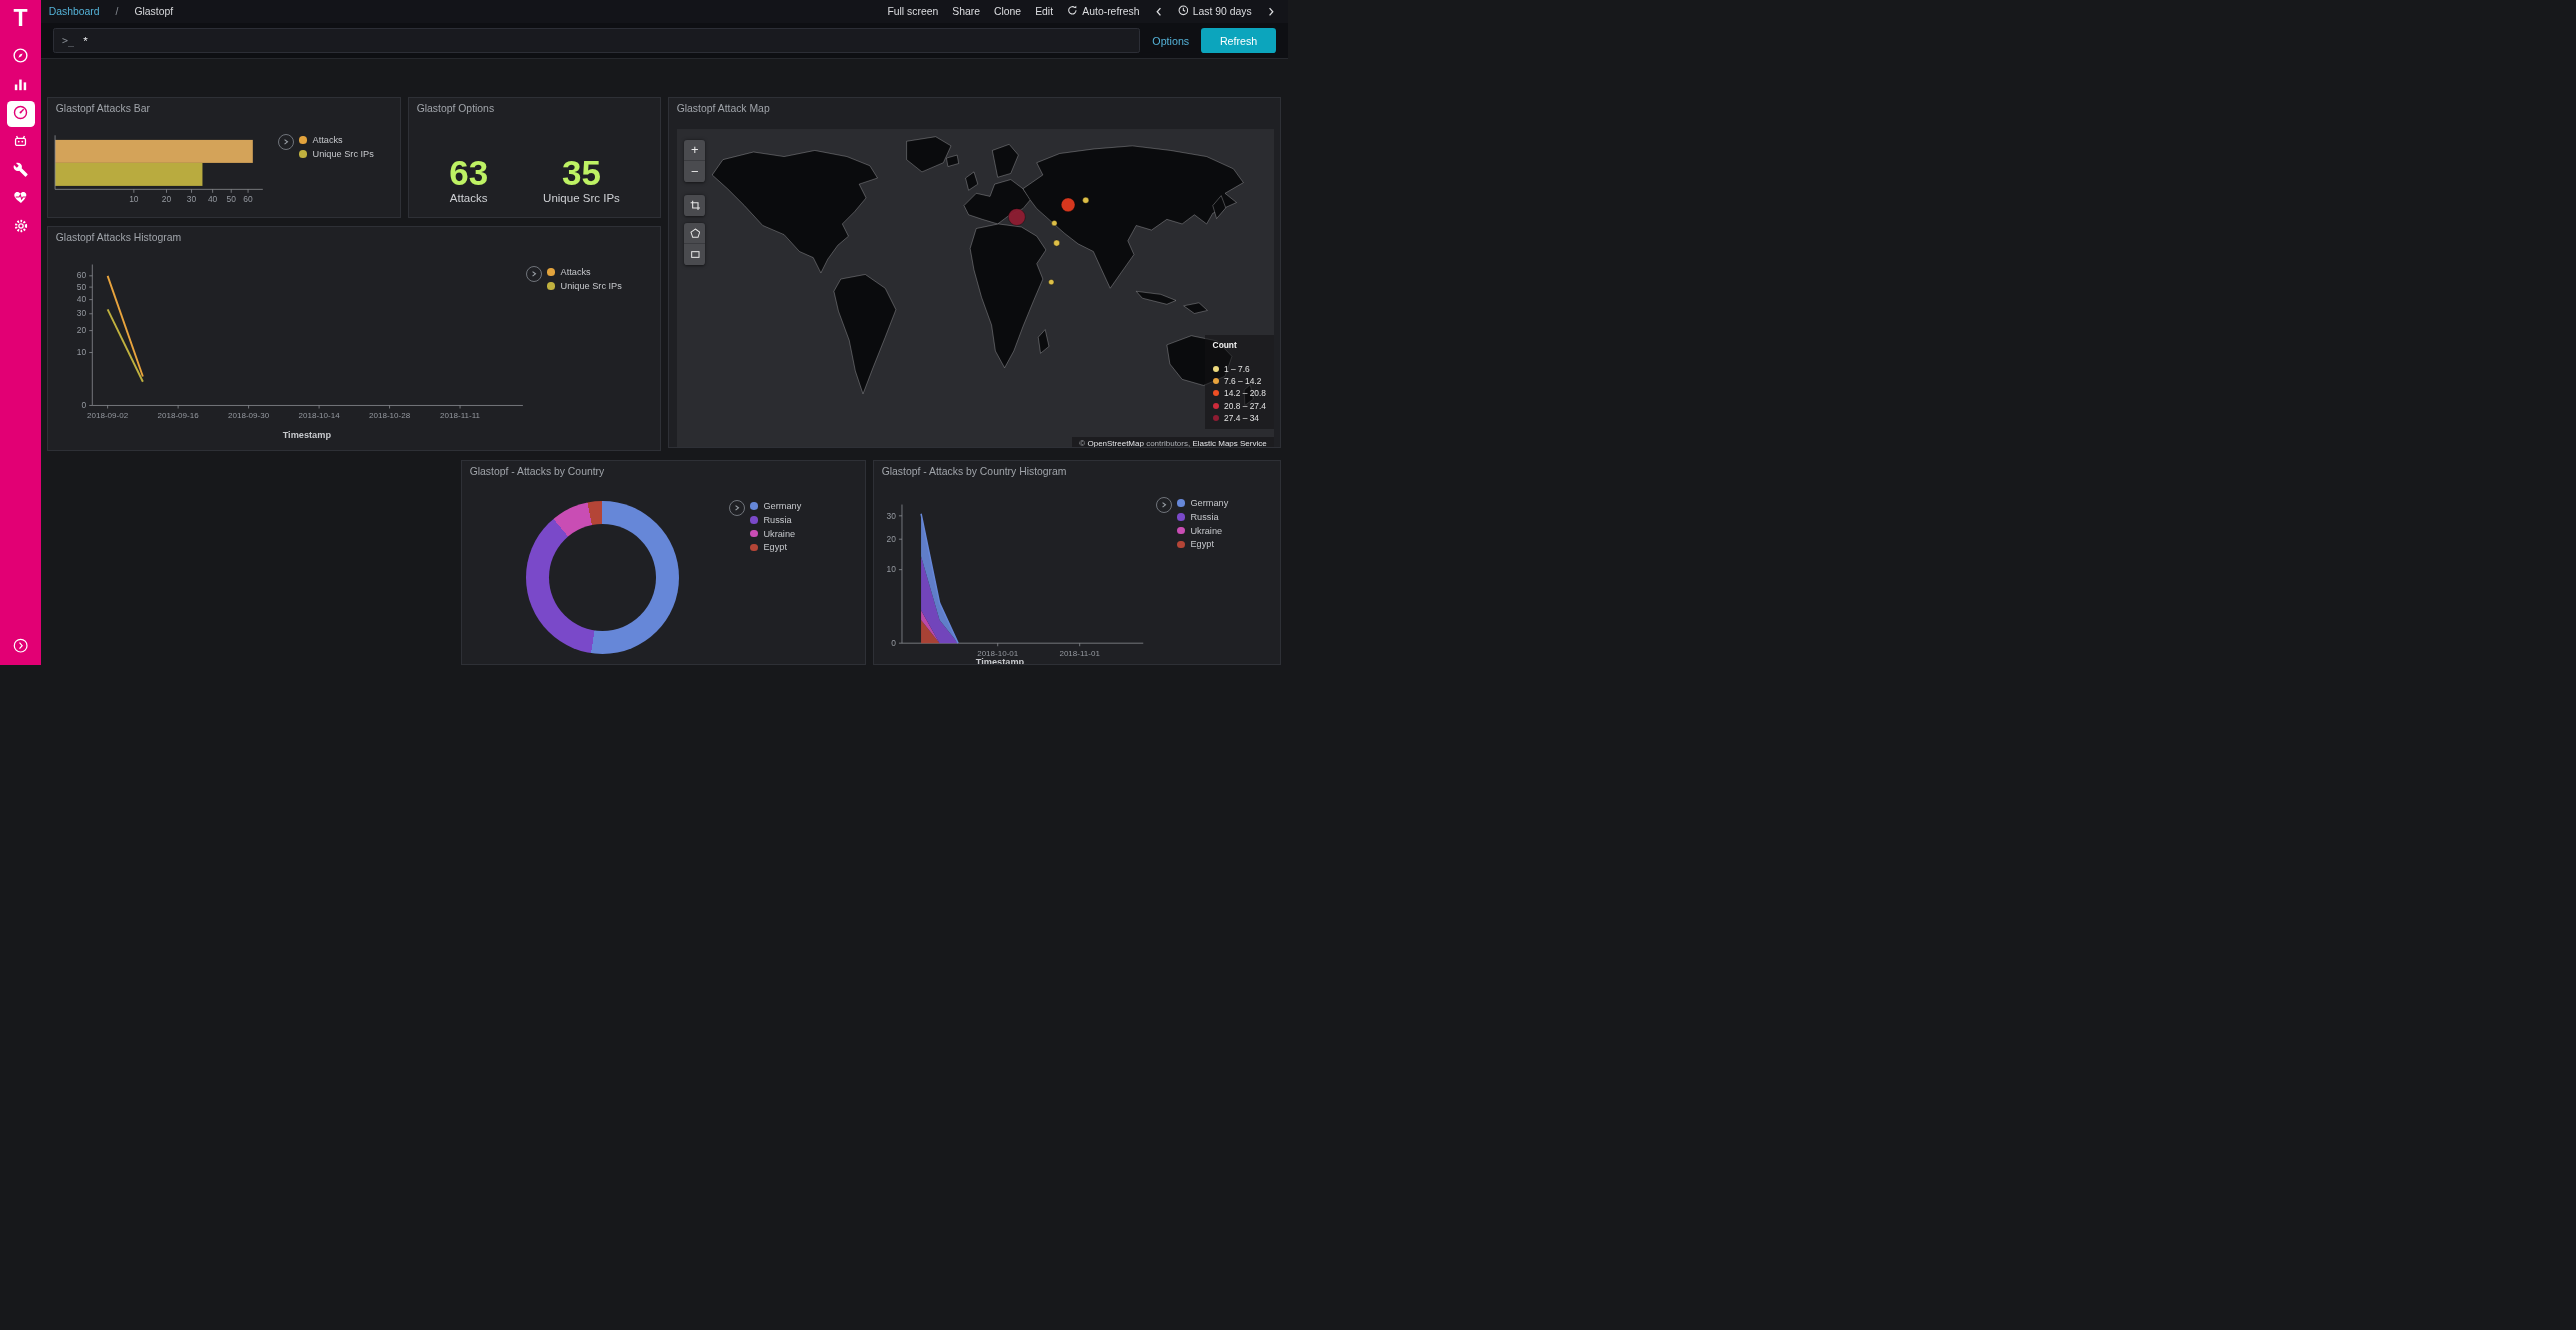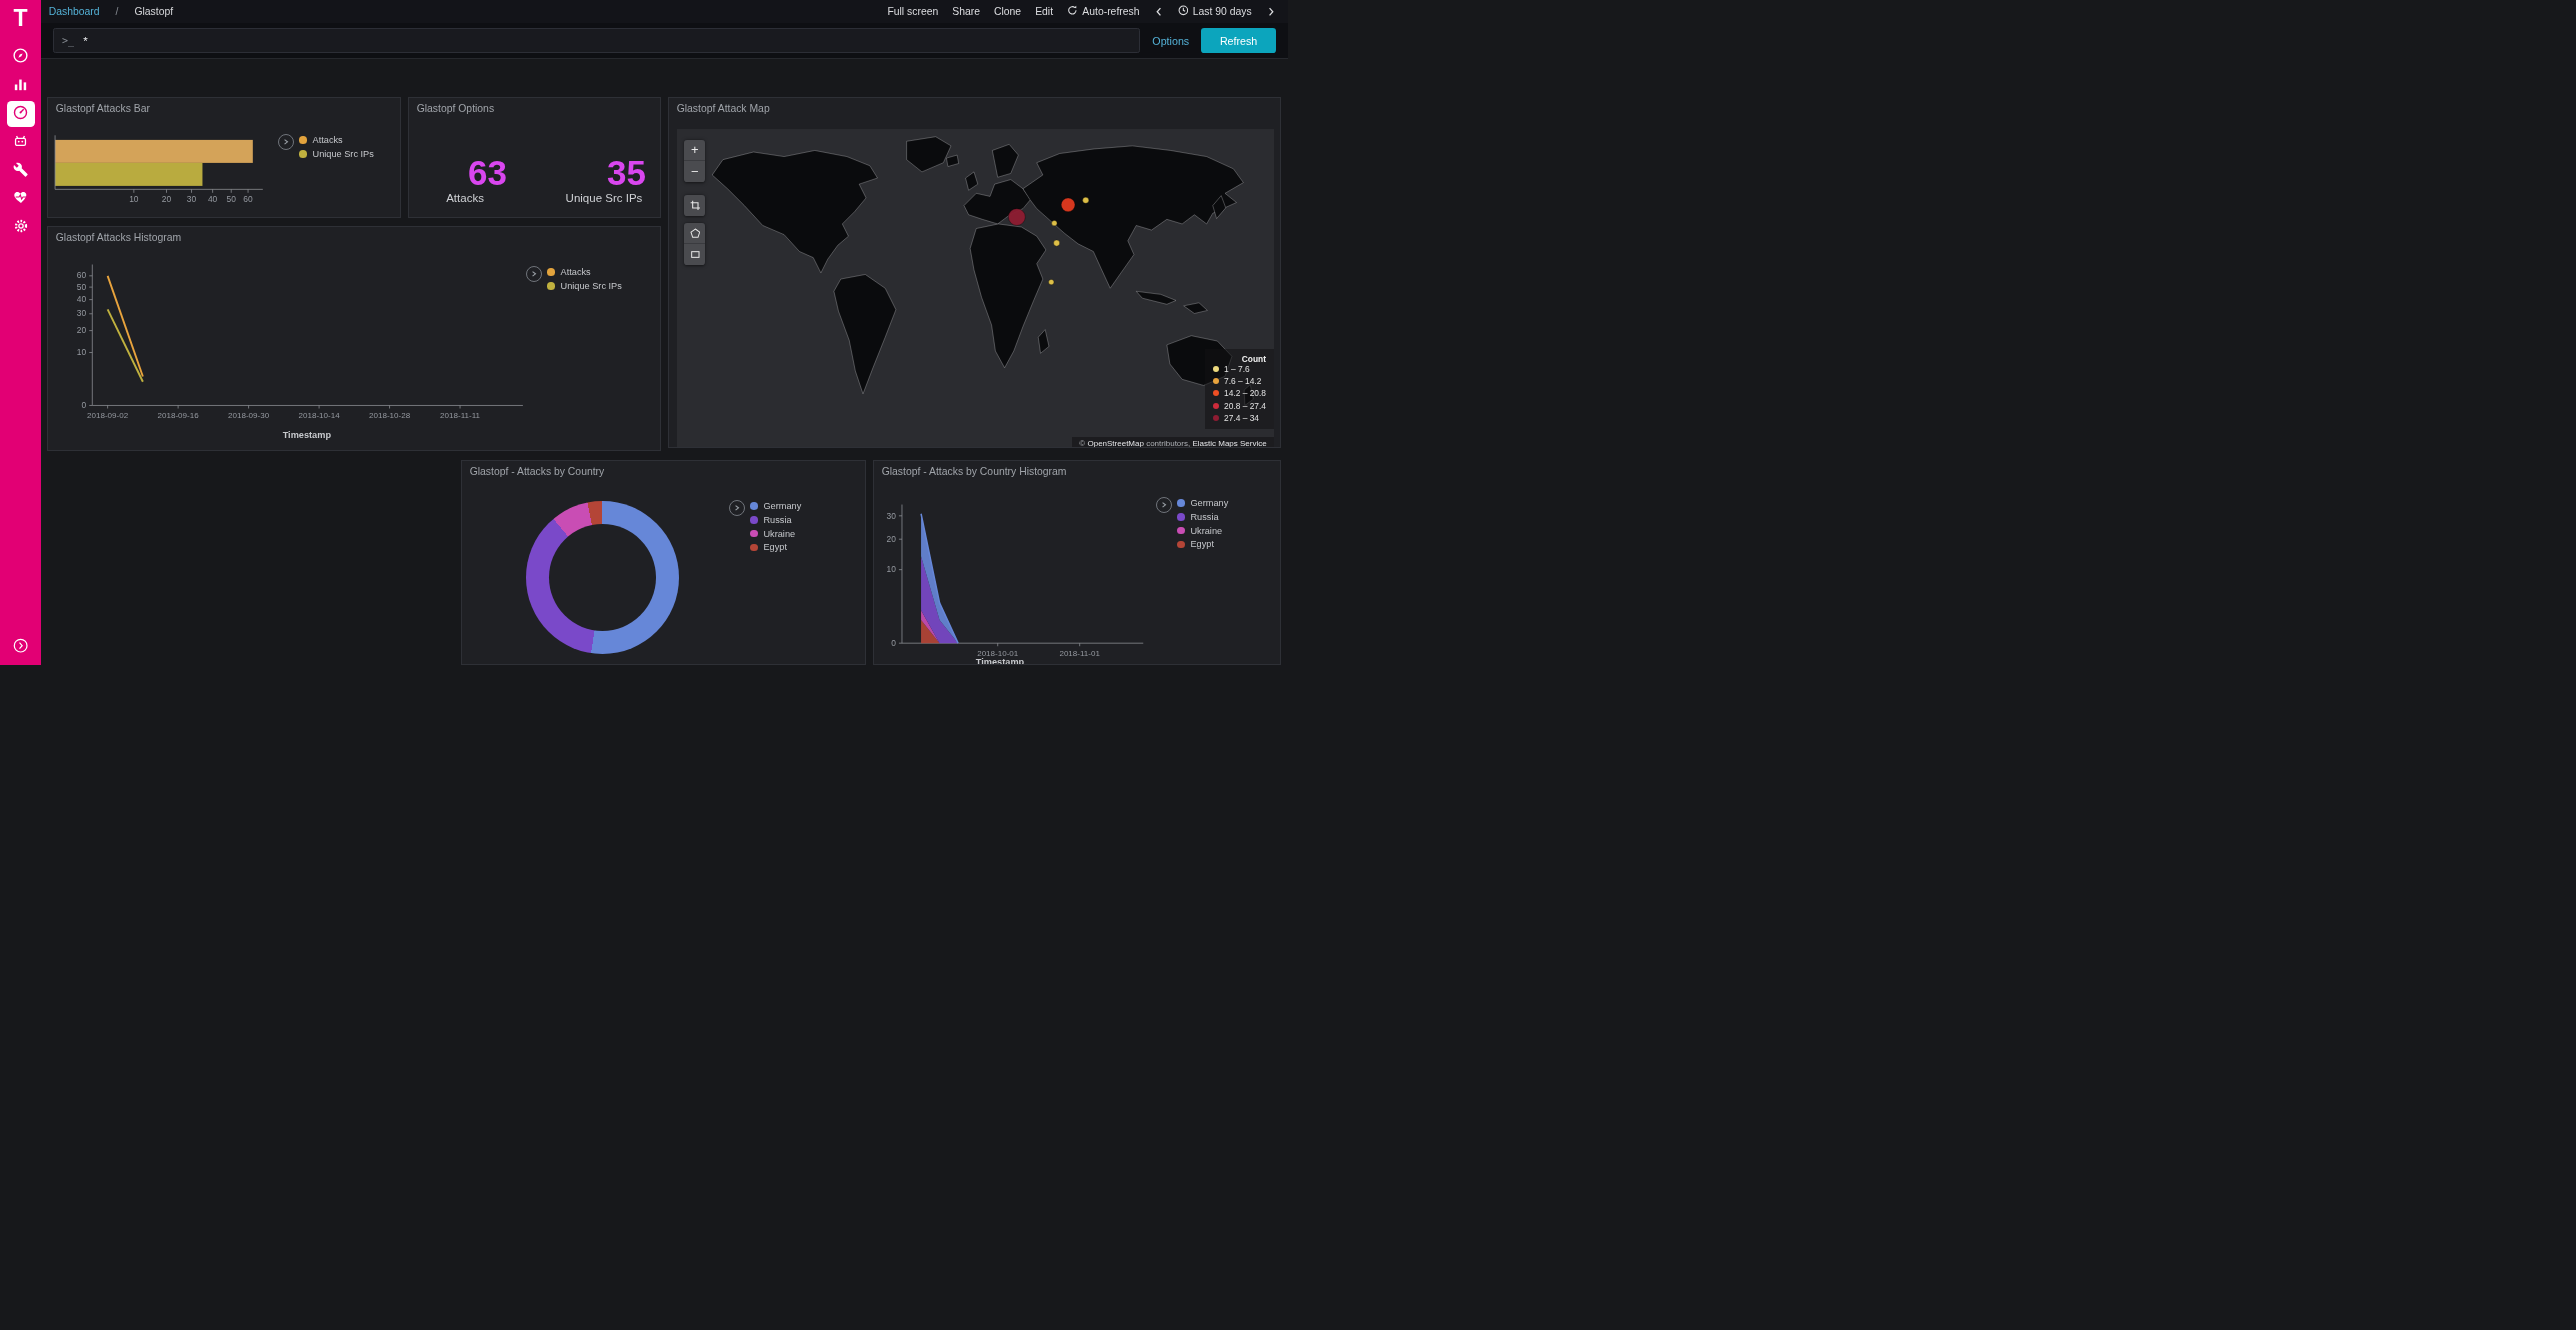--- a/index.html
+++ b/index.html
@@ -38,32 +38,32 @@
   svg text{font-family:"Liberation Sans",sans-serif;}
   
   .legend{position:absolute;display:flex;gap:5.4px;align-items:flex-start;}
   .lg-toggle{width:14px;height:14px;border:0.8px solid #70747b;border-radius:50%;display:flex;align-items:center;justify-content:center;flex-shrink:0;cursor:pointer;margin-top:-0.8px;}
   .lg-items{display:flex;flex-direction:column;gap:3.8px;}
   .lg-items .item{display:flex;align-items:center;gap:5.4px;font-size:9.2px;color:#c6c8cc;cursor:pointer;}
   .lg-items .dot{width:7.7px;height:7.7px;border-radius:50%;flex-shrink:0;}
   
   .metric-row{display:flex;justify-content:center;gap:55px;padding-top:35px;}
   .metric{text-align:center;}
-  .metric .val{font-size:35px;font-weight:700;color:#d946ef;line-height:1;margin-left:45px;}
+  .metric .val{font-size:35px;font-weight:700;color:#bef264;line-height:1;}
   .metric .lab{font-size:11.5px;color:#cfd1d5;margin-top:2.3px;}
   
   .donut{position:absolute;border-radius:50%;}
   .donut .hole{position:absolute;background:#1f2024;border-radius:50%;}
   
   .map-wrap{position:absolute;left:7.7px;top:31px;width:597px;height:320px;}
   .map-ctl{position:absolute;left:7.7px;display:flex;flex-direction:column;border-radius:3.1px;overflow:hidden;box-shadow:0 0.8px 3.1px rgba(0,0,0,.55);}
   .map-ctl button{width:21px;height:21px;background:#4a4b4f;border:none;border-bottom:0.8px solid #3a3b3f;color:#e8e8e8;font-size:13px;line-height:1;cursor:pointer;display:flex;align-items:center;justify-content:center;padding:0;}
   .map-ctl button:last-child{border-bottom:none;}
   .map-legend{position:absolute;right:0;bottom:20px;background:rgba(18,18,20,.55);padding:4.6px 7.7px 6.1px;font-size:8.4px;color:#e6e6e6;}
-  .map-legend .title{font-weight:700;margin-bottom:0;color:#f0f0f0;text-align:right;}
+  .map-legend .title{font-weight:700;margin-bottom:14px;color:#f0f0f0;}
   .map-legend .lg-items{gap:2.3px;}
   .map-legend .lg-items .item{font-size:8.4px;color:#e2e2e2;}
   .map-legend .lg-items .dot{width:6.1px;height:6.1px;}
   .attribution{position:absolute;right:0;bottom:0;background:rgba(18,18,20,.6);padding:1.5px 7px;font-size:8px;color:#aeb1b6;}
   .attribution .link{color:#e4e5e8;text-decoration:underline;cursor:pointer;}
   .attribution .svc{color:#e4e5e8;}
 </style>
 </head>
 <body>
 

